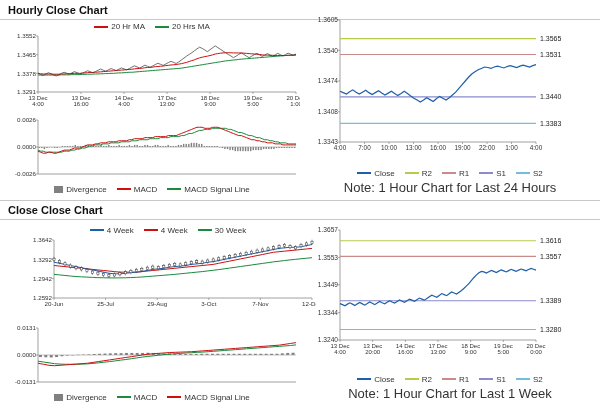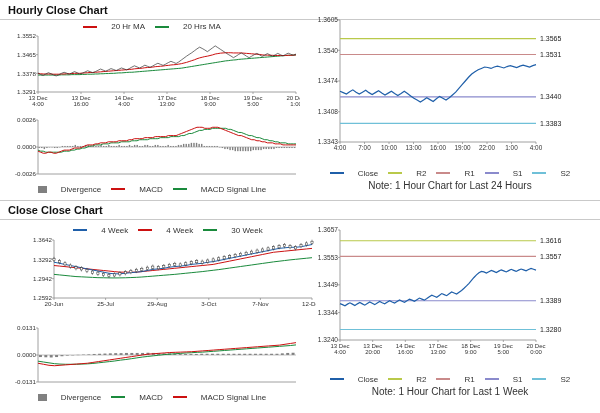--- a/index.html
+++ b/index.html
@@ -2,24 +2,24 @@
 <html><head>
 <meta charset="utf-8">
 <style>
   html,body{margin:0;padding:0;}
   body{width:600px;height:413px;background:#ffffff;font-family:"Liberation Sans",sans-serif;color:#222;overflow:hidden;}
   .page{position:relative;width:486px;height:413px;}
   .panel-title{font-size:11px;font-weight:bold;color:#111;}
   .hr{border:0;border-top:1px solid #c9c9c9;margin:0;}
   .quad{position:absolute;}
   .legend{display:flex;align-items:center;justify-content:center;gap:10px;font-size:8px;color:#333;}
-  .legend .item{display:flex;align-items:center;gap:14px;white-space:nowrap;text-align:center;}
+  .legend .item{display:flex;align-items:center;gap:3px;white-space:nowrap;text-align:center;}
   .sw{display:inline-block;width:14px;height:2px;}
   .sw.box{height:7px;width:9px;}
-  .note{font-size:10px;color:#333;text-align:center;}
+  .note{font-size:13px;color:#333;text-align:center;}
   svg{display:block;}
   text{font-family:"Liberation Sans",sans-serif;}
 </style>
 </head>
 <body>
 
 <div class="page">
 
   <div class="quad" style="left:8px;top:4px;width:584px;">
     <div class="panel-title">Hourly Close Chart</div>

